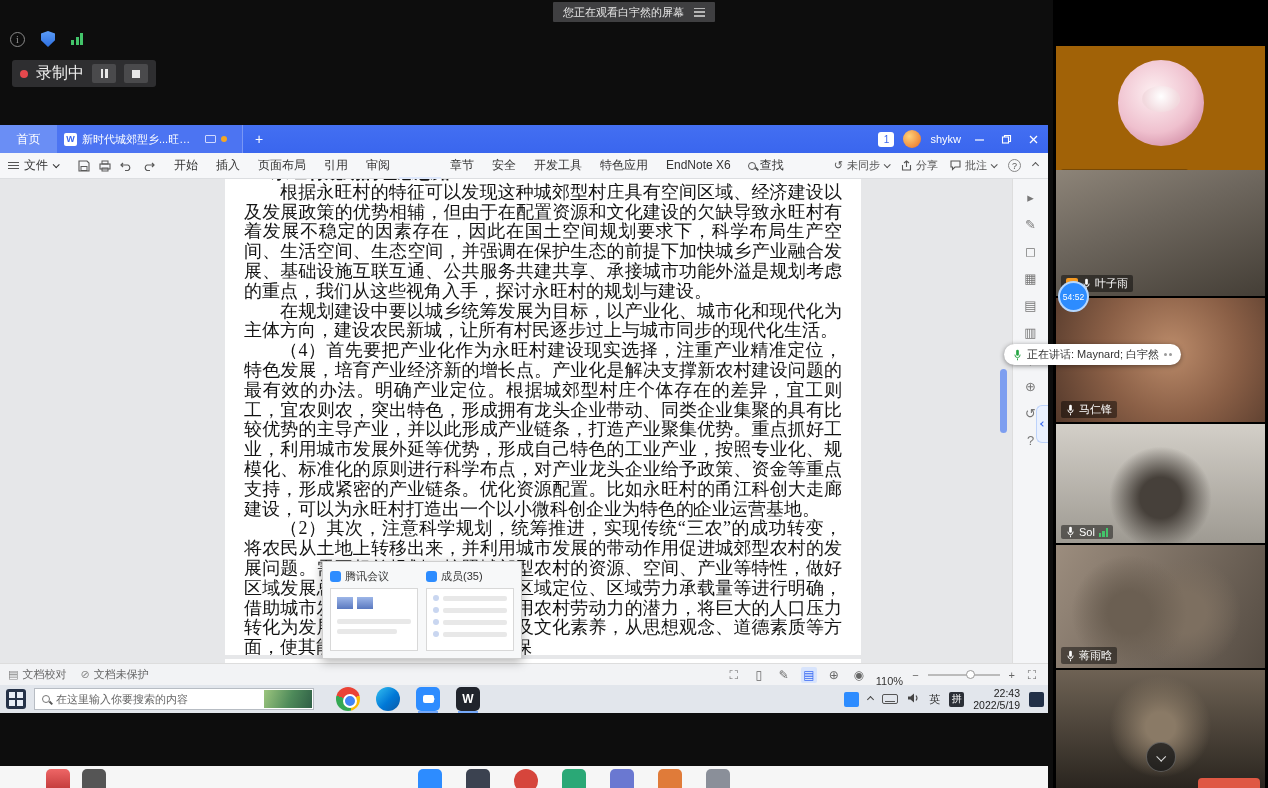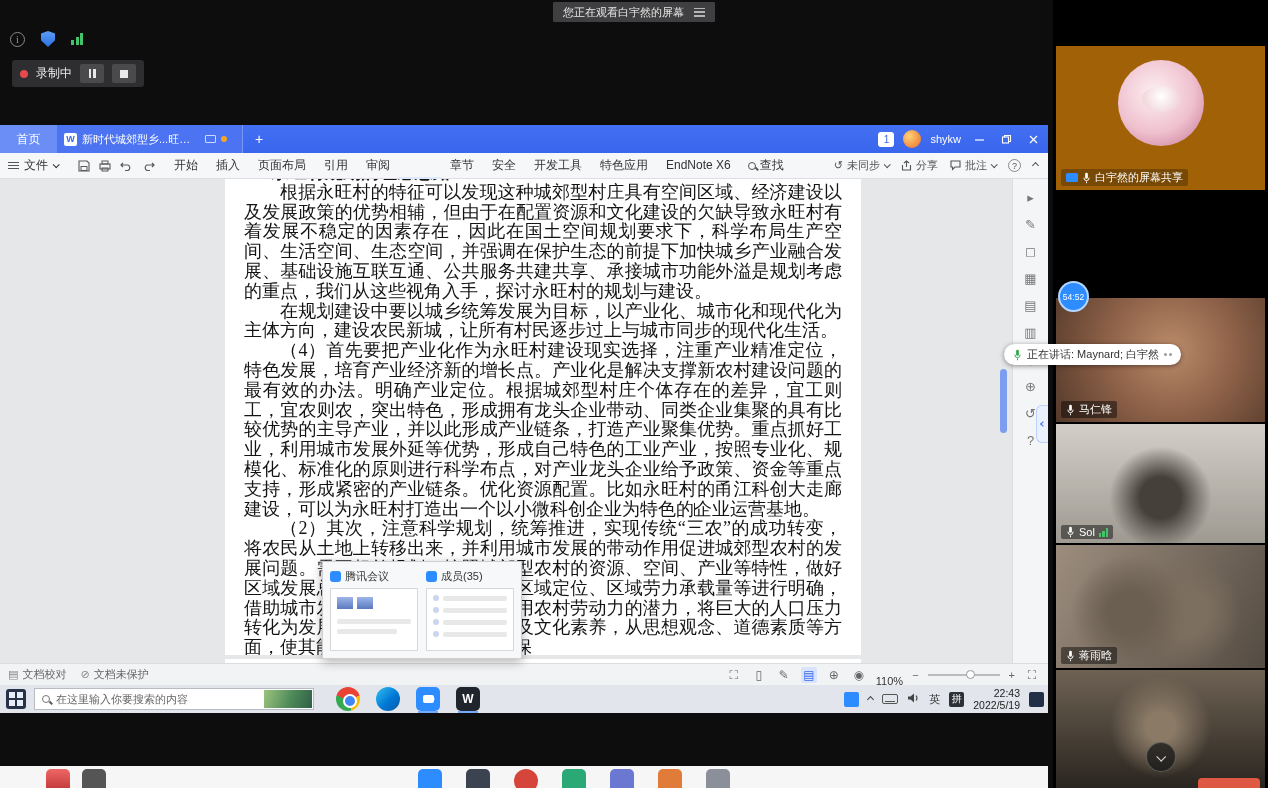--- a/index.html
+++ b/index.html
@@ -28,21 +28,21 @@
   .mon-ic { width:14px; height:10px; border:1.5px solid #5b9cf8; border-radius:2px; position:relative; }
   .mon-ic::after { content:""; position:absolute; left:3px; bottom:-4px; width:4px; height:3px; background:#5b9cf8; }
   .chev { display:inline-block; width:5px; height:5px; border-right:1.4px solid currentColor; border-bottom:1.4px solid currentColor; }
   .chev.down { transform:rotate(45deg) translateY(-1px); }
   .chev.up { transform:rotate(-135deg); }
   .chev.left { transform:rotate(135deg); }
   .fs-ic { color:#ccc; }
 
   .recpill { top:60px; left:12px; height:27px; background:#2e2e30; border-radius:3px; display:flex; align-items:center; gap:8px; padding:0 8px; }
   .recdot { width:8px; height:8px; border-radius:50%; background:#e5484d; }
-  .reclabel { color:#eee; font-size:12px; }
+  .reclabel { color:#eee; font-size:16px; }
   .recbtn { width:24px; height:19px; background:#4a4a4c; border-radius:2px; display:flex; align-items:center; justify-content:center; gap:2px; }
   .recbtn .bar { width:2.5px; height:9px; background:#e8e8e8; }
   .recbtn .sq { width:8px; height:8px; background:#e8e8e8; }
 
   
   .share { top:125px; left:0; width:1048px; height:588px; background:#e6e7e9; overflow:hidden; }
 
   .tabbar { position:absolute; top:0; left:0; width:1048px; height:28px; background:linear-gradient(#436ff2,#3a66ee); display:flex; align-items:center; }
   .tab-home { width:57px; height:28px; background:#6a8ef5; color:#fff; font-size:12px; display:flex; align-items:center; justify-content:center; }
   .tab-doc { width:186px; height:28px; background:#4c74f2; color:#fff; display:flex; align-items:center; gap:5px; padding:0 7px; border-right:1px solid rgba(255,255,255,.25); }
@@ -483,20 +483,31 @@
         <span class="scrshare-ic"></span>
         <svg width="9" height="12" viewBox="0 0 12 16">
             <rect x="4.2" y="1" width="3.6" height="8" rx="1.8" fill="#fff"></rect>
             <path d="M2.5 7.5a3.5 4 0 0 0 7 0" fill="none" stroke="#fff" stroke-width="1.3"></path>
             <line x1="6" y1="12.5" x2="6" y2="15" stroke="#fff" stroke-width="1.3"></line>
           </svg>
         <span>白宇然的屏幕共享</span>
       </span>
     </div>
 
+    <div class="feed ph2" style="top:170px; height:126px;">
+      <span class="nametag">
+        <span class="hostbadge"></span>
+        <svg width="9" height="12" viewBox="0 0 12 16">
+            <rect x="4.2" y="1" width="3.6" height="8" rx="1.8" fill="#fff"></rect>
+            <path d="M2.5 7.5a3.5 4 0 0 0 7 0" fill="none" stroke="#fff" stroke-width="1.3"></path>
+            <line x1="6" y1="12.5" x2="6" y2="15" stroke="#fff" stroke-width="1.3"></line>
+          </svg>
+        <span>叶子雨</span>
+      </span>
+    </div>
 
     <div class="feed ph3" style="top:298px; height:124px;">
       <span class="nametag">
         <svg width="9" height="12" viewBox="0 0 12 16">
             <rect x="4.2" y="1" width="3.6" height="8" rx="1.8" fill="#fff"></rect>
             <path d="M2.5 7.5a3.5 4 0 0 0 7 0" fill="none" stroke="#fff" stroke-width="1.3"></path>
             <line x1="6" y1="12.5" x2="6" y2="15" stroke="#fff" stroke-width="1.3"></line>
           </svg>
         <span>马仁锋</span>
       </span>

